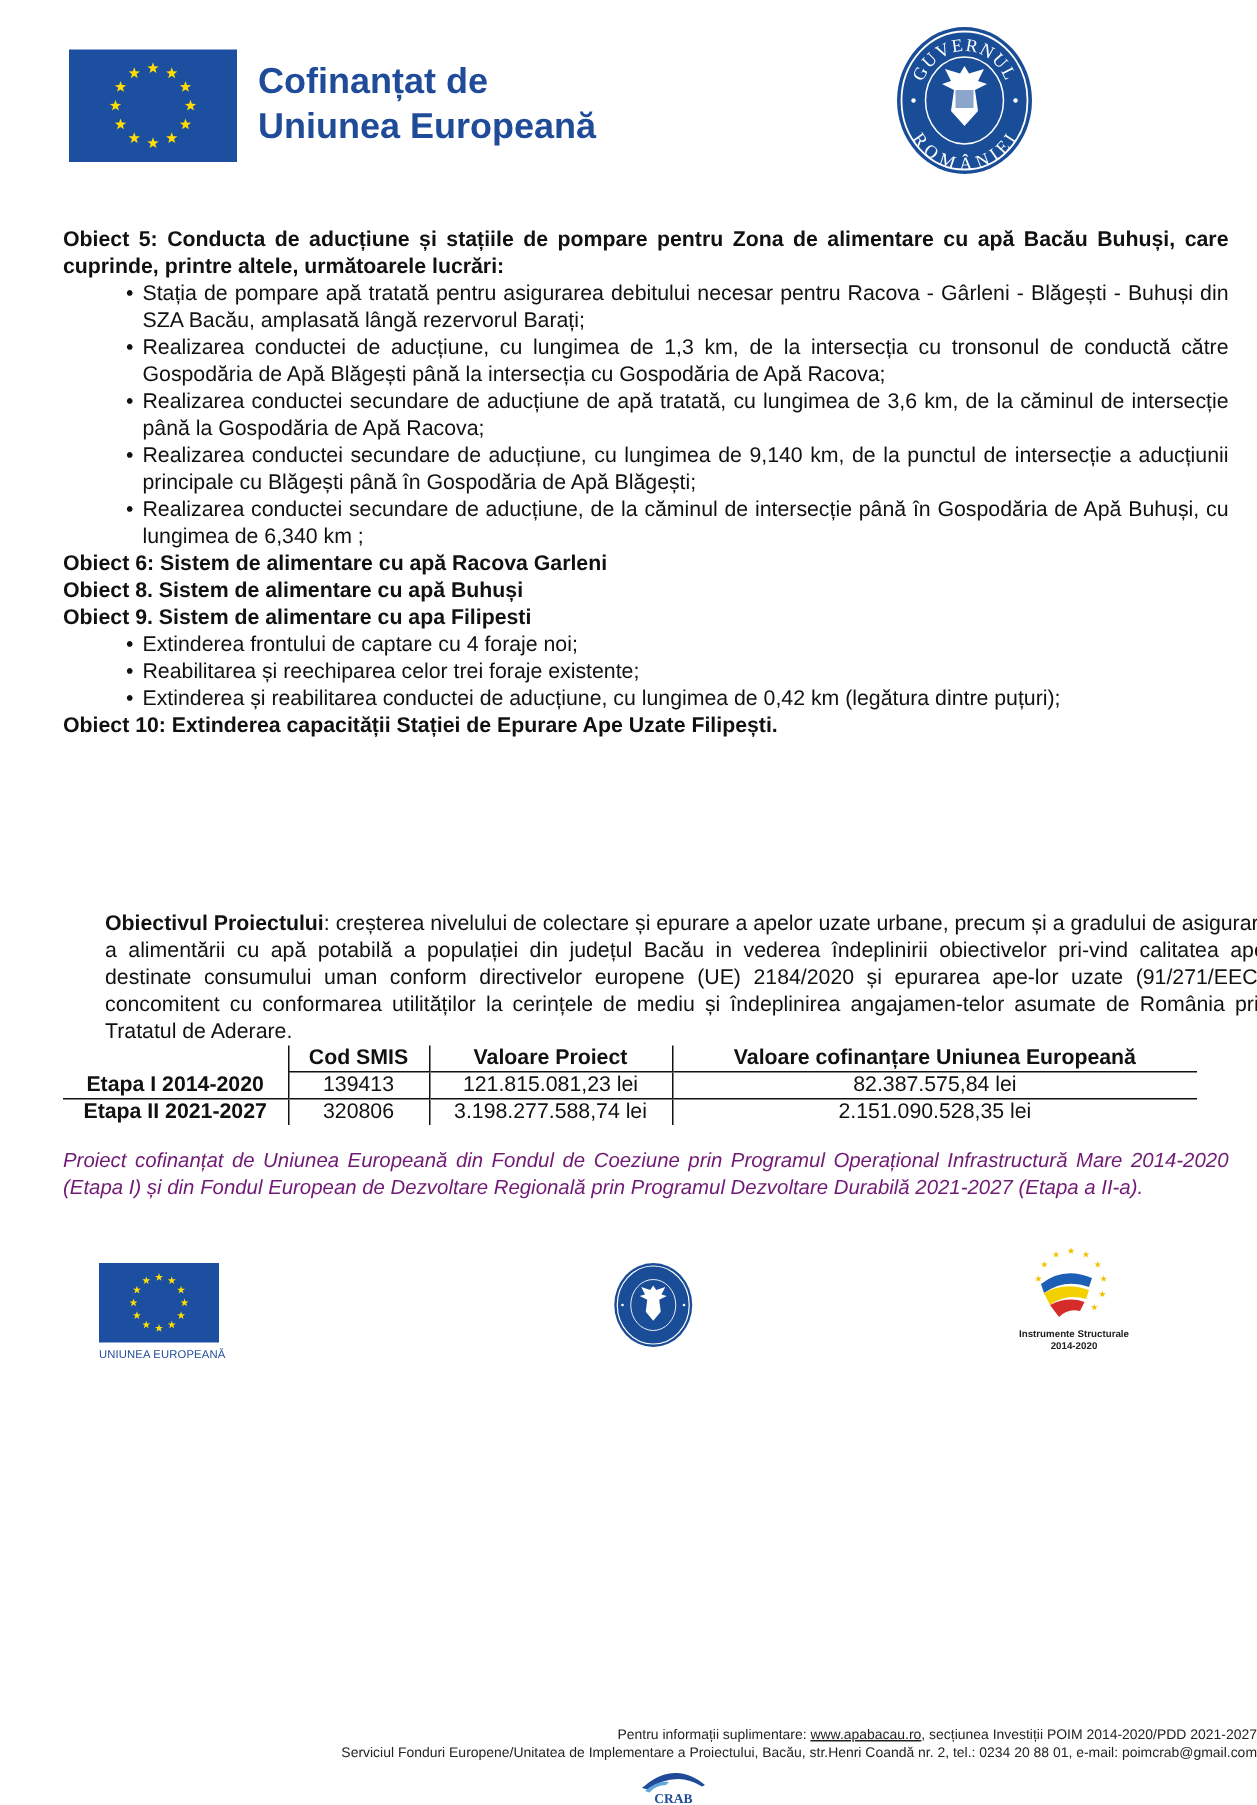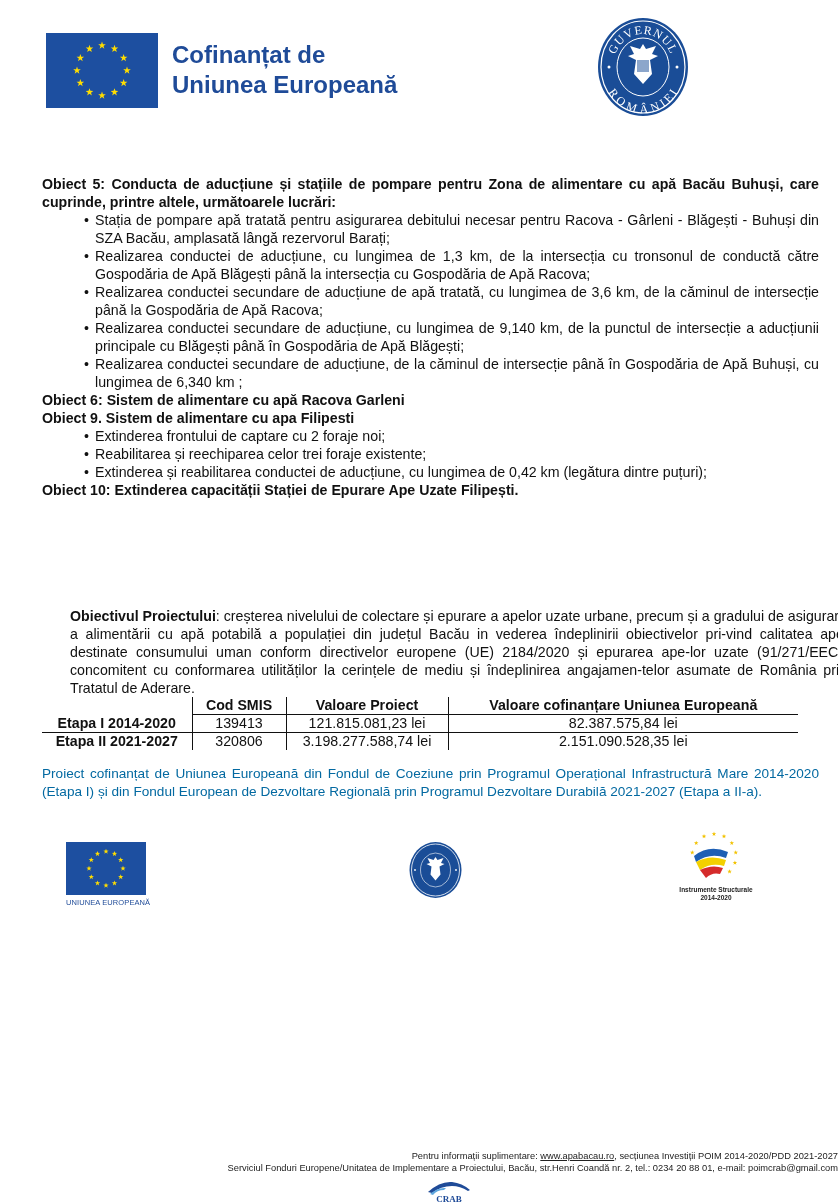--- a/index.html
+++ b/index.html
@@ -7,42 +7,42 @@
   body { position: relative; font-family: "Liberation Sans", sans-serif; color: #111; }
 
   .header { position: absolute; left: 0; top: 0; width: 829px; height: 130px; }
   .eu-logo { position: absolute; left: 46px; top: 33px; width: 112px; height: 75px; background: #1d4fa0; }
   .eu-logo svg { width: 100%; height: 100%; display: block; }
   .cofin-text { position: absolute; left: 172px; top: 40px; color: #1f4b98; font-weight: bold; font-size: 24px; line-height: 30px; }
   .gov-seal { position: absolute; left: 596px; top: 16px; width: 94px; height: 102px; }
   .gov-seal svg { width: 100%; height: 100%; display: block; }
 
   .content { position: absolute; left: 42px; top: 151px; width: 777px; font-size: 14.2px; line-height: 18px; }
-  .obj-title { font-weight: bold; text-align: justify; text-align-last: left; margin-top: 24px; }
+  .obj-title { font-weight: bold; text-align: justify; text-align-last: left; }
   .bullets { list-style: none; padding-left: 44px; }
   .bullets li { position: relative; padding-left: 9px; text-align: justify; }
   .bullets li::before { content: "•"; position: absolute; left: -2px; top: 0; }
   .obj-line { font-weight: bold; }
 
   .objective { position: absolute; left: 42px; top: 607px; width: 777px; font-size: 14.2px; line-height: 18px; text-align: justify; margin-left: 28px; }
   .objective b { font-weight: bold; }
 
   .fin-table { position: absolute; left: 42px; top: 697px; width: 756px; border-collapse: collapse; font-size: 14.2px; line-height: 17px; }
   .fin-table th, .fin-table td { padding: 0 2px; text-align: center; white-space: nowrap; }
   .fin-table th { font-weight: bold; }
   .fin-table td.stage { text-align: center; font-weight: bold; }
   .fin-table th.c1, .fin-table td.c1 { width: 150px; }
   .fin-table th.c2, .fin-table td.c2 { width: 94px; }
   .fin-table th.c3, .fin-table td.c3 { width: 162px; }
   .fin-table .vr { border-left: 1px solid #111; }
   .fin-table tr.head th { border-bottom: 1.5px solid #111; }
   .fin-table tr.head th.c1 { border-bottom: none; }
   .fin-table tr.r1 td { border-bottom: 1.5px solid #111; }
 
-  .note { position: absolute; left: 42px; top: 765px; width: 777px; font-size: 13.6px; line-height: 18px; text-align: justify; color: #0369a1; }
+  .note { position: absolute; left: 42px; top: 765px; width: 777px; font-size: 13.6px; line-height: 18px; font-style: italic; text-align: justify; color: #701a75; }
 
   .logo-row { position: absolute; left: 0; top: 838px; width: 838px; height: 75px; }
   .eu-small { position: absolute; left: 66px; top: 4px; width: 80px; height: 53px; background: #1d4fa0; }
   .eu-small svg { width: 100%; height: 100%; display: block; }
   .eu-small-caption { position: absolute; left: 66px; top: 60px; font-size: 7.5px; color: #1f4b98; letter-spacing: 0.1px; white-space: nowrap; }
   .gov-small { position: absolute; left: 408px; top: 3px; width: 55px; height: 58px; }
   .gov-small svg { width: 100%; height: 100%; display: block; }
   .is-logo { position: absolute; left: 684px; top: -12px; width: 60px; height: 60px; }
   .is-logo svg { width: 100%; height: 100%; display: block; }
   .is-caption { position: absolute; left: 664px; top: 48px; width: 104px; text-align: center; font-size: 6.5px; font-weight: bold; line-height: 8px; color: #222; }
@@ -102,23 +102,24 @@
 <div class="content">
   <div class="obj-title">Obiect 5: Conducta de aducțiune și stațiile de pompare pentru Zona de alimentare cu apă Bacău Buhuși, care cuprinde, printre altele, următoarele lucrări:</div>
   <ul class="bullets">
     <li>Stația de pompare apă tratată pentru asigurarea debitului necesar pentru Racova - Gârleni - Blăgești - Buhuși din SZA Bacău, amplasată lângă rezervorul Barați;</li>
     <li>Realizarea conductei de aducțiune, cu lungimea de 1,3 km, de la intersecția cu tronsonul de conductă către Gospodăria de Apă Blăgești până la intersecția cu  Gospodăria de Apă Racova;</li>
     <li>Realizarea conductei secundare de aducțiune de apă tratată, cu lungimea de 3,6 km, de la căminul de intersecție până la Gospodăria de Apă Racova;</li>
     <li>Realizarea conductei secundare de aducțiune, cu lungimea de 9,140 km, de la punctul de intersecție a aducțiunii principale cu Blăgești până în Gospodăria de Apă Blăgești;</li>
     <li>Realizarea conductei secundare de aducțiune, de la căminul de intersecție până în Gospodăria de Apă Buhuși, cu lungimea de 6,340 km ;</li>
   </ul>
   <div class="obj-line">Obiect 6: Sistem de alimentare cu apă Racova Garleni</div>
+  <div class="obj-line">Obiect 8. Sistem de alimentare cu apă Buhuși</div>
   <div class="obj-line">Obiect 9. Sistem de alimentare cu apa Filipesti</div>
   <ul class="bullets">
-    <li>Extinderea frontului de captare cu 2 foraje noi;</li>
+    <li>Extinderea frontului de captare cu 4 foraje noi;</li>
     <li>Reabilitarea și reechiparea celor trei foraje existente;</li>
     <li>Extinderea și reabilitarea conductei de aducțiune, cu lungimea de 0,42 km (legătura dintre puțuri);</li>
   </ul>
   <div class="obj-line">Obiect 10: Extinderea capacității Stației de Epurare Ape Uzate Filipești.</div>
 </div>
 
 <div class="objective">
   <b>Obiectivul Proiectului</b><span>: creșterea nivelului de colectare și epurare a apelor uzate urbane, precum și a gradului de asigurare a alimentării cu apă potabilă a populației din județul Bacău in vederea îndeplinirii obiectivelor pri-vind calitatea apei destinate consumului uman conform directivelor europene (UE) 2184/2020 și epurarea ape-lor uzate (91/271/EEC), concomitent cu conformarea utilităților la cerințele de mediu și îndeplinirea angajamen-telor asumate de România prin Tratatul de Aderare.</span>
 </div>
 

